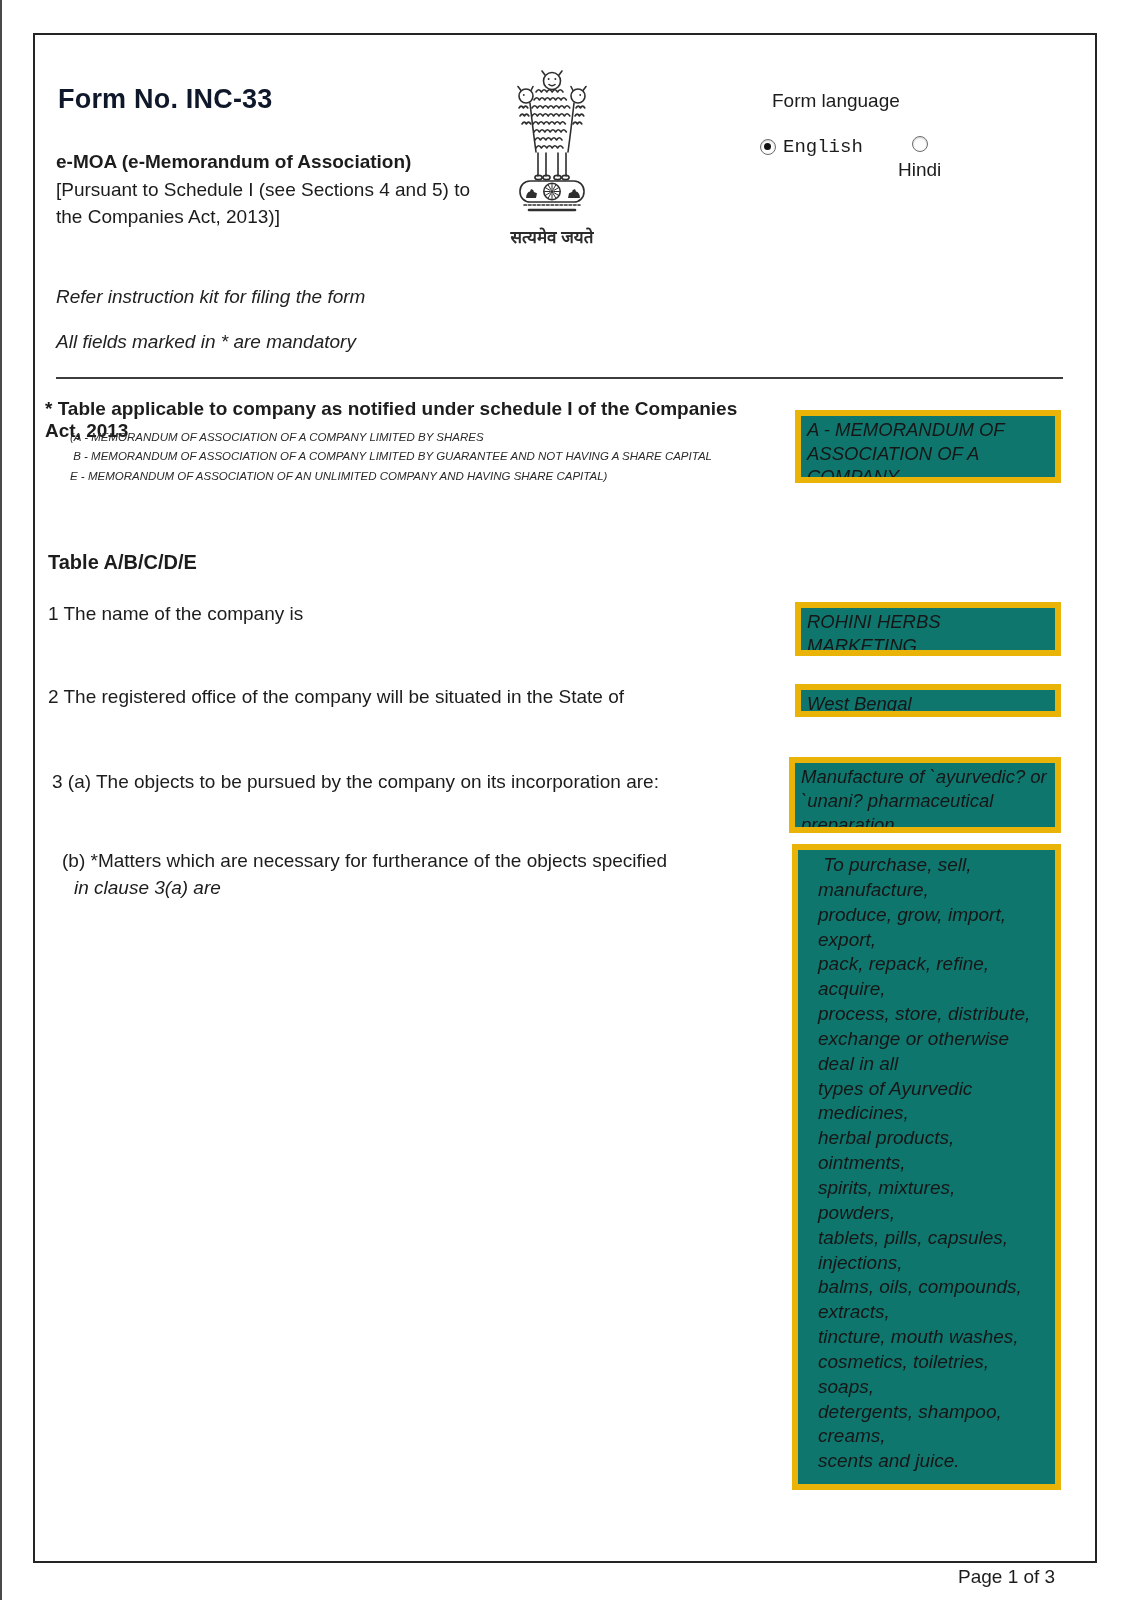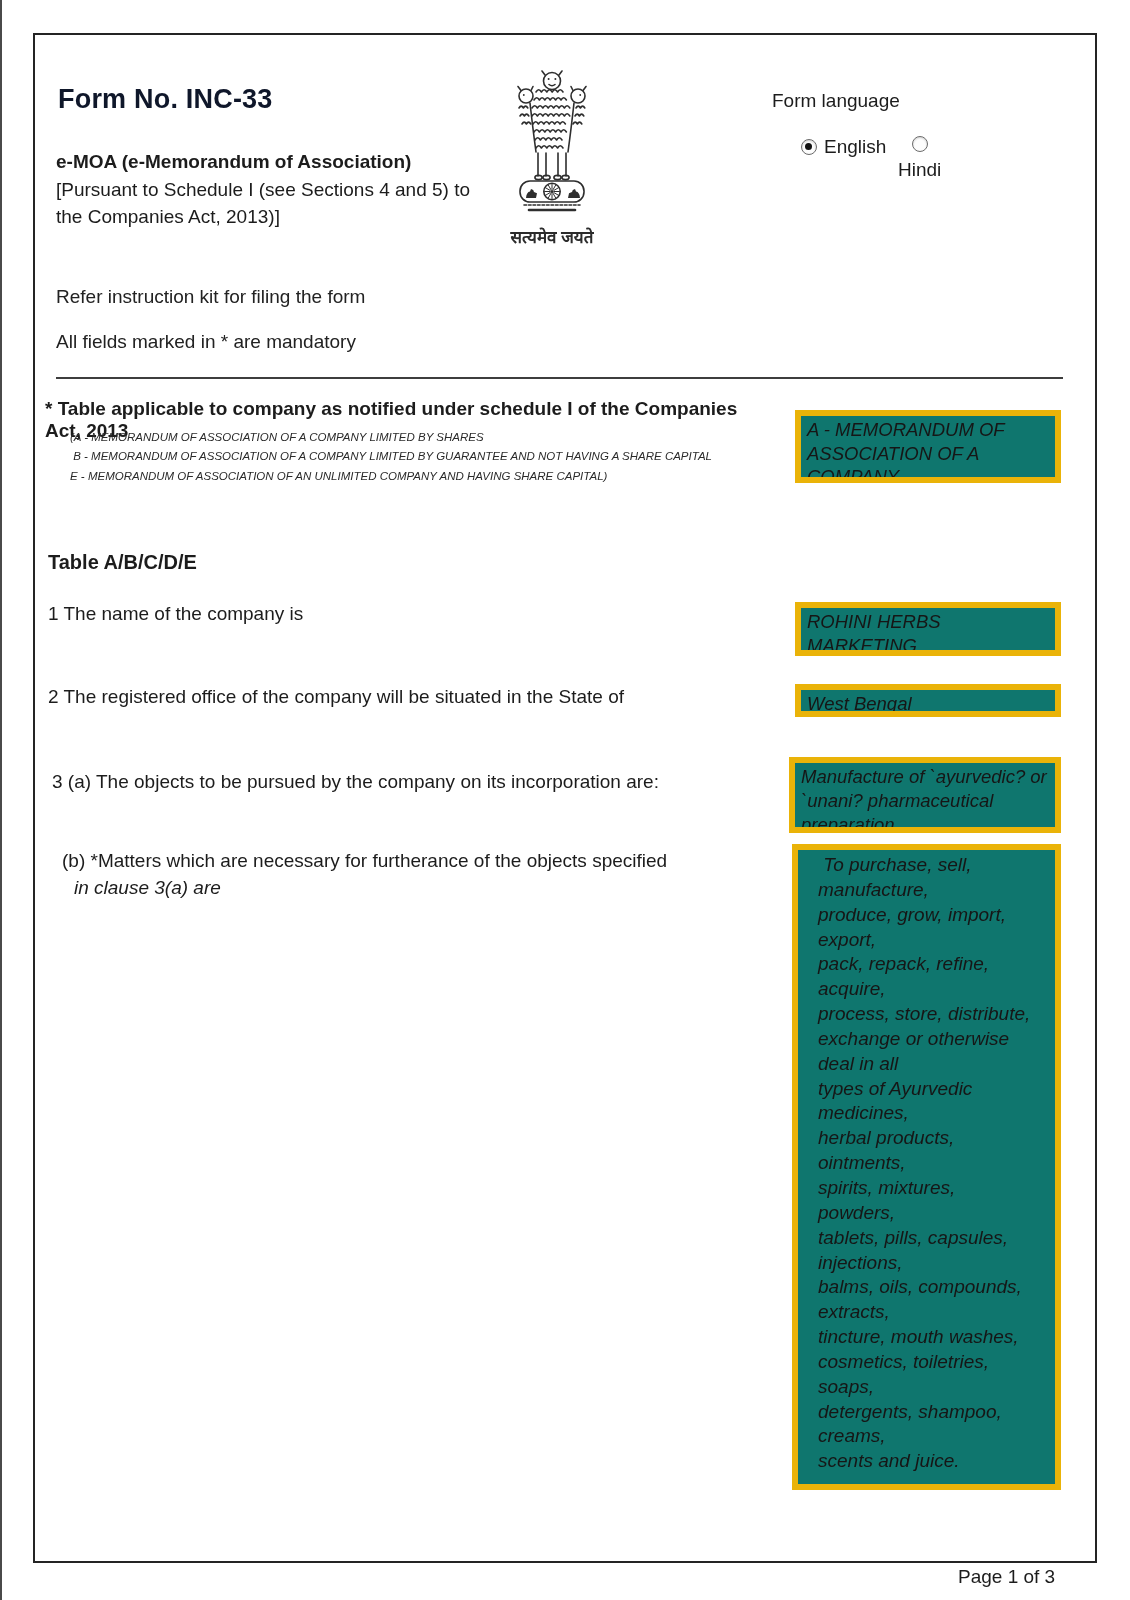--- a/index.html
+++ b/index.html
@@ -41,21 +41,21 @@
     display: block;
     margin-top: 1px;
     font-size: 17px;
     font-weight: bold;
     color: #2b2b2b;
   }
 
   .form-language-label { left: 772px; top: 90px; font-size: 19px; }
 
   .radio-item { display: flex; align-items: center; gap: 7px; cursor: pointer; }
-  .radio-english { left: 801px; top: 136px; }
+  .radio-english { left: 760px; top: 136px; font-family: Liberation Mono, monospace; }
   .radio-hindi   { left: 898px; top: 136px; flex-direction: column; }
   .radio-circle {
     width: 16px; height: 16px;
     border: 1.5px solid #6b6b6b;
     border-radius: 50%;
     box-sizing: border-box;
     background: #fdfdfd;
     position: relative;
     box-shadow: inset 0 1px 2px rgba(0,0,0,0.18);
   }
@@ -66,21 +66,21 @@
     width: 7px; height: 7px;
     border-radius: 50%;
     background: #111;
   }
   .radio-label { font-size: 19px; color: #1c1c1c; }
 
   .emoa-title { left: 56px; top: 151px; font-size: 19px; font-weight: bold; }
   .pursuant-1 { left: 56px; top: 179px; font-size: 19px; }
   .pursuant-2 { left: 56px; top: 206px; font-size: 19px; }
 
-  .instr { font-size: 19px; color: #222; }
+  .instr { font-size: 19px; font-style: italic; color: #222; }
   .instr-1 { left: 56px; top: 286px; }
   .instr-2 { left: 56px; top: 331px; }
 
   .separator {
     left: 56px; top: 377px; width: 1007px; height: 0;
     border-top: 2px solid #3d3d3d;
   }
 
   .table-applicable-heading {
     left: 45px; top: 398px;

